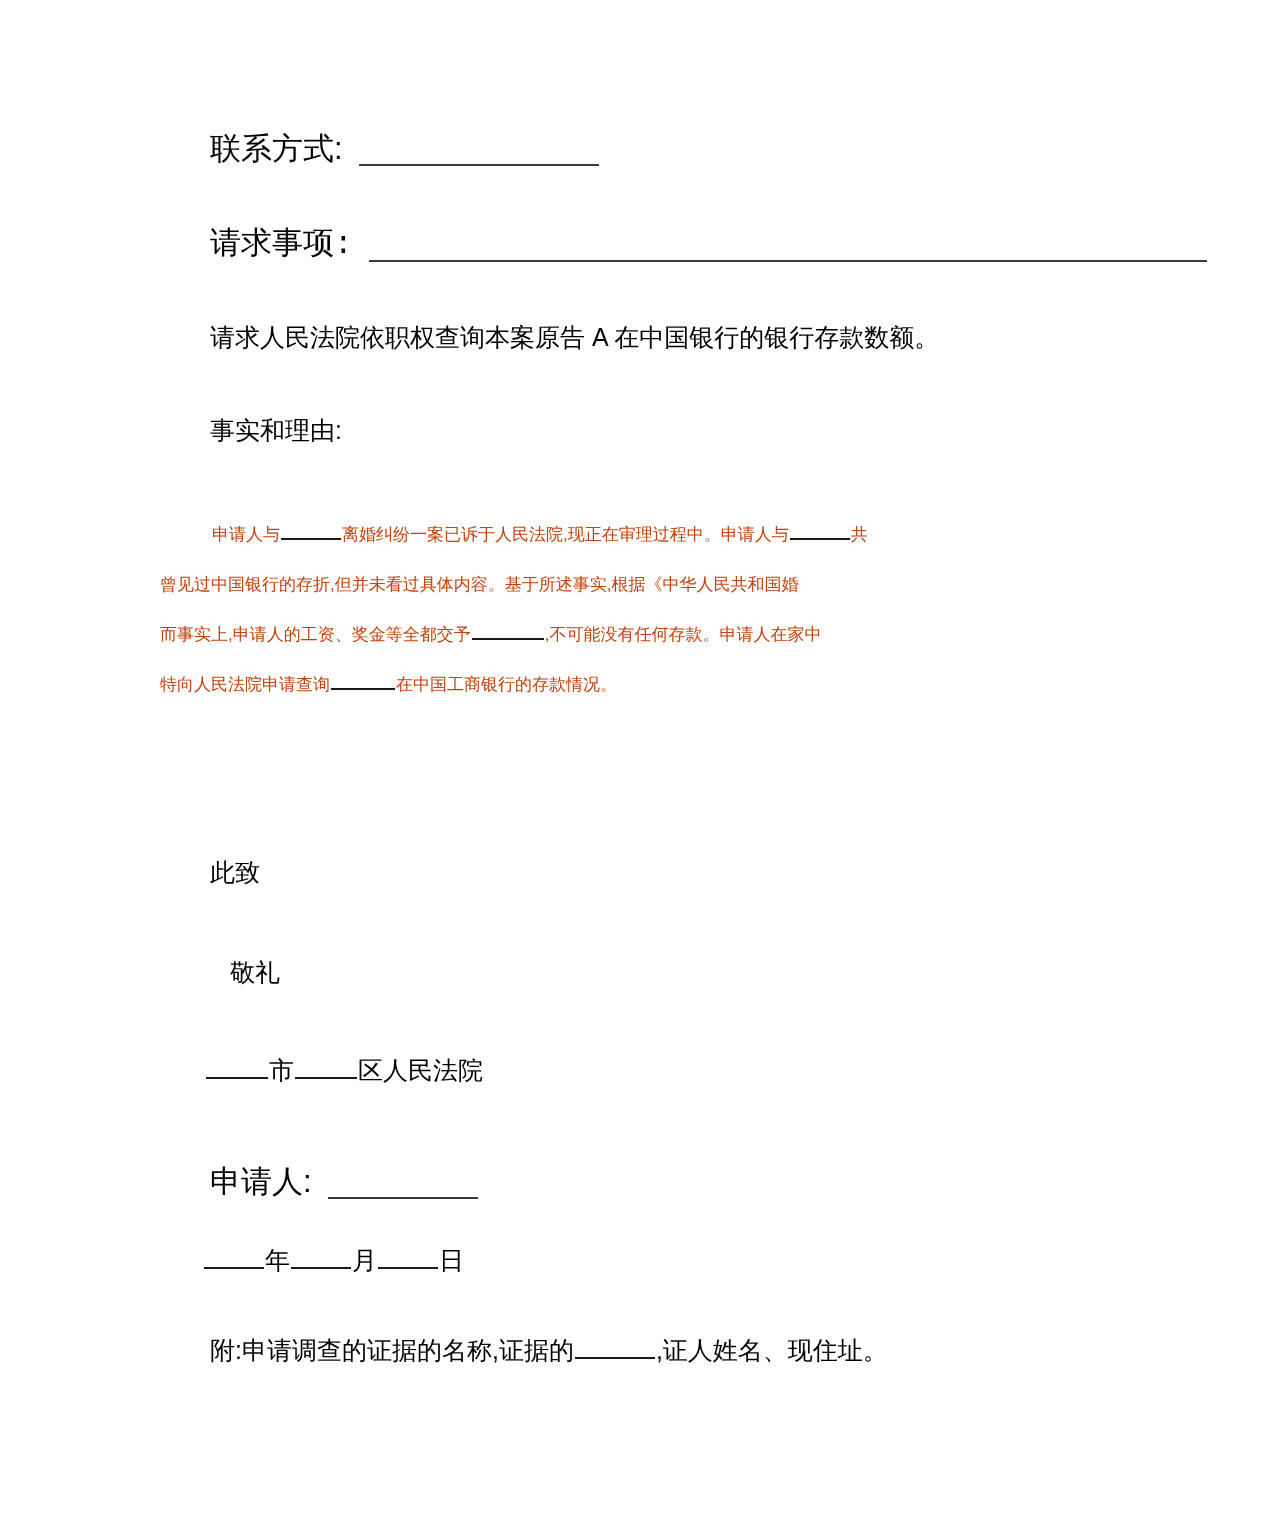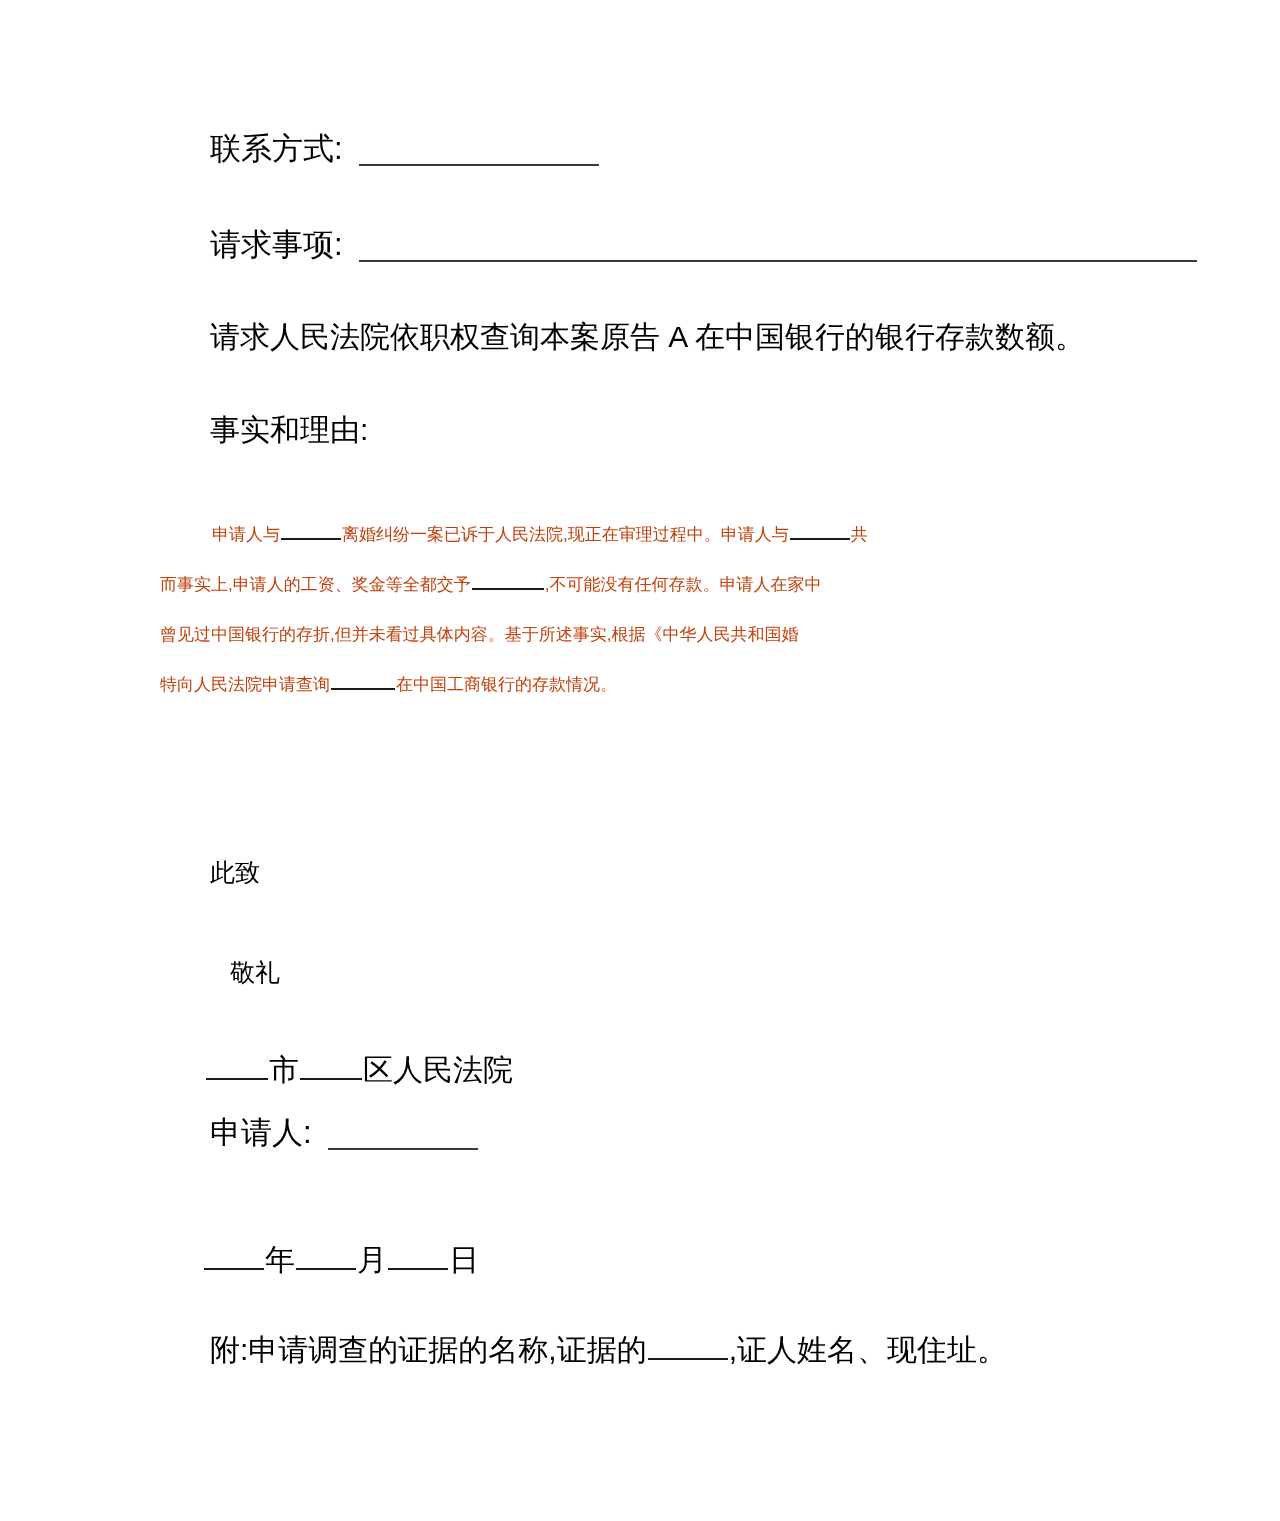--- a/index.html
+++ b/index.html
@@ -16,21 +16,21 @@
     width: 1280px;
     height: 1521px;
     background: #ffffff;
     margin: 0 auto;
     overflow: hidden;
   }
 
   
   .line {
     position: absolute;
-    font-size: 30px;
+    font-size: 25px;
     line-height: 34px;
     white-space: nowrap;
     color: #000;
   }
 
   
   .blank {
     display: inline-block;
     border-bottom: 2px solid #1a1a1a;
     vertical-align: baseline;
@@ -86,60 +86,60 @@
 </head>
 <body>
 
 <div class="page">
 
   <div class="field-row" style="left:210px; top:132px;">
     <span class="field-label">联系方式:</span>
     <span class="field-rule blank-w240"></span>
   </div>
 
-  <div class="field-row" style="left:210px; top:228px;">
+  <div class="field-row" style="left:210px; top:228px;font-family:Liberation Mono, monospace;">
     <span class="field-label">请求事项:</span>
     <span class="field-rule blank-w838"></span>
   </div>
 
   <div class="line" style="left:210px; top:320px;">请求人民法院依职权查询本案原告 A 在中国银行的银行存款数额。</div>
 
   <div class="line" style="left:210px; top:413px;">事实和理由:</div>
 
   <div class="body-para" style="top:510px;">
 
     <span class="para-line">
       <span class="indent"></span><span>申请人与</span><span class="blank blank-w60"></span><span>离婚纠纷一案已诉于人民法院,现正在审理过程中。申请人与</span><span class="blank blank-w60"></span><span>共</span>
     </span>
 
 
     <span class="para-line">
-      <span>而事实上,申请人的工资、奖金等全都交予</span><span class="blank blank-w72"></span><span>,不可能没有任何存款。申请人在家中</span>
+      <span>曾见过中国银行的存折,但并未看过具体内容。基于所述事实,根据《中华人民共和国婚</span>
     </span>
 
     <span class="para-line">
-      <span>曾见过中国银行的存折,但并未看过具体内容。基于所述事实,根据《中华人民共和国婚</span>
+      <span>而事实上,申请人的工资、奖金等全都交予</span><span class="blank blank-w72"></span><span>,不可能没有任何存款。申请人在家中</span>
     </span>
 
 
     <span class="para-line">
       <span>特向人民法院申请查询</span><span class="blank blank-w64"></span><span>在中国工商银行的存款情况。</span>
     </span>
 
   </div>
 
   <div class="line t-closing" style="left:210px; top:855px;">此致</div>
 
   <div class="line t-closing" style="left:210px; top:955px;margin-left:20px;">敬礼</div>
 
   <div class="line" style="left:205px; top:1053px;">
     <span class="blank blank-w62"></span><span>市</span><span class="blank blank-w62"></span><span>区人民法院</span>
   </div>
 
-  <div class="field-row" style="left:210px; top:1116px;justify-content:flex-end;">
+  <div class="field-row" style="left:210px; top:1165px;justify-content:flex-end;">
     <span class="field-label">申请人:</span>
     <span class="field-rule blank-w150"></span>
   </div>
 
   <div class="line" style="left:203px; top:1243px;">
     <span class="blank blank-w60"></span><span>年</span><span class="blank blank-w60"></span><span>月</span><span class="blank blank-w60"></span><span>日</span>
   </div>
 
   <div class="line" style="left:210px; top:1333px;">
     <span>附:申请调查的证据的名称,证据的</span><span class="blank blank-w80"></span><span>,证人姓名、现住址。</span>

